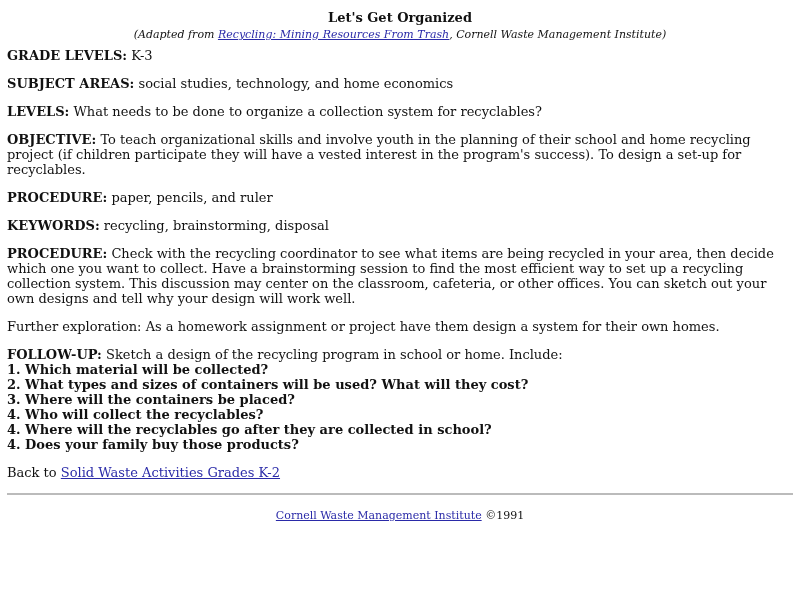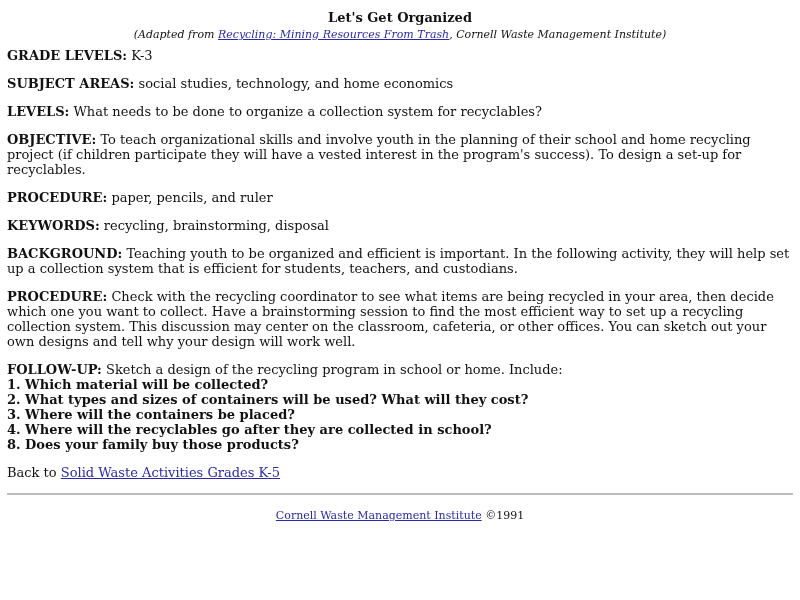--- a/index.html
+++ b/index.html
@@ -39,35 +39,36 @@
   <p class="sec"><b>SUBJECT AREAS:</b><span> social studies, technology, and home economics</span></p>
 
   <p class="sec"><b>LEVELS:</b><span> What needs to be done to organize a collection system for recyclables?</span></p>
 
   <p class="sec"><b>OBJECTIVE:</b><span> To teach organizational skills and involve youth in the planning of their school and home recycling project (if children participate they will have a vested interest in the program's success). To design a set-up for recyclables.</span></p>
 
   <p class="sec"><b>PROCEDURE:</b><span> paper, pencils, and ruler</span></p>
 
   <p class="sec"><b>KEYWORDS:</b><span> recycling, brainstorming, disposal</span></p>
 
-  <p class="sec"><b>BACKGROUND:</b><span> Teaching youth to be organized and efficient is important. In the following activity, they will help set up a collection system that is efficient for students, teachers, and custodians.</span></p>
 
   <p class="sec"><b>PROCEDURE:</b><span> Check with the recycling coordinator to see what items are being recycled in your area, then decide which one you want to collect. Have a brainstorming session to find the most efficient way to set up a recycling collection system. This discussion may center on the classroom, cafeteria, or other offices. You can sketch out your own designs and tell why your design will work well.</span></p>
 
+  <p class="sec">Further exploration: As a homework assignment or project have them design a system for their own homes.</p>
 
   <p class="sec">
     <b>FOLLOW-UP:</b><span> Sketch a design of the recycling program in school or home. Include:</span>
     <span class="list-line">1. Which material will be collected?</span>
     <span class="list-line">2. What types and sizes of containers will be used? What will they cost?</span>
     <span class="list-line">3. Where will the containers be placed?</span>
+    <span class="list-line">4. Who will collect the recyclables?</span>
     <span class="list-line">4. Where will the recyclables go after they are collected in school?</span>
-    <span class="list-line">8. Does your family buy those products?</span>
+    <span class="list-line">4. Does your family buy those products?</span>
   </p>
 
-  <p class="sec"><span>Back to </span><a href="#">Solid Waste Activities Grades K-5</a></p>
+  <p class="sec"><span>Back to </span><a href="#">Solid Waste Activities Grades K-2</a></p>
 
   <hr>
 
   <div class="footer">
     <a href="#">Cornell Waste Management Institute</a><span> ©1991</span><br>
     
   </div>
 </div>
 
 </body></html>

